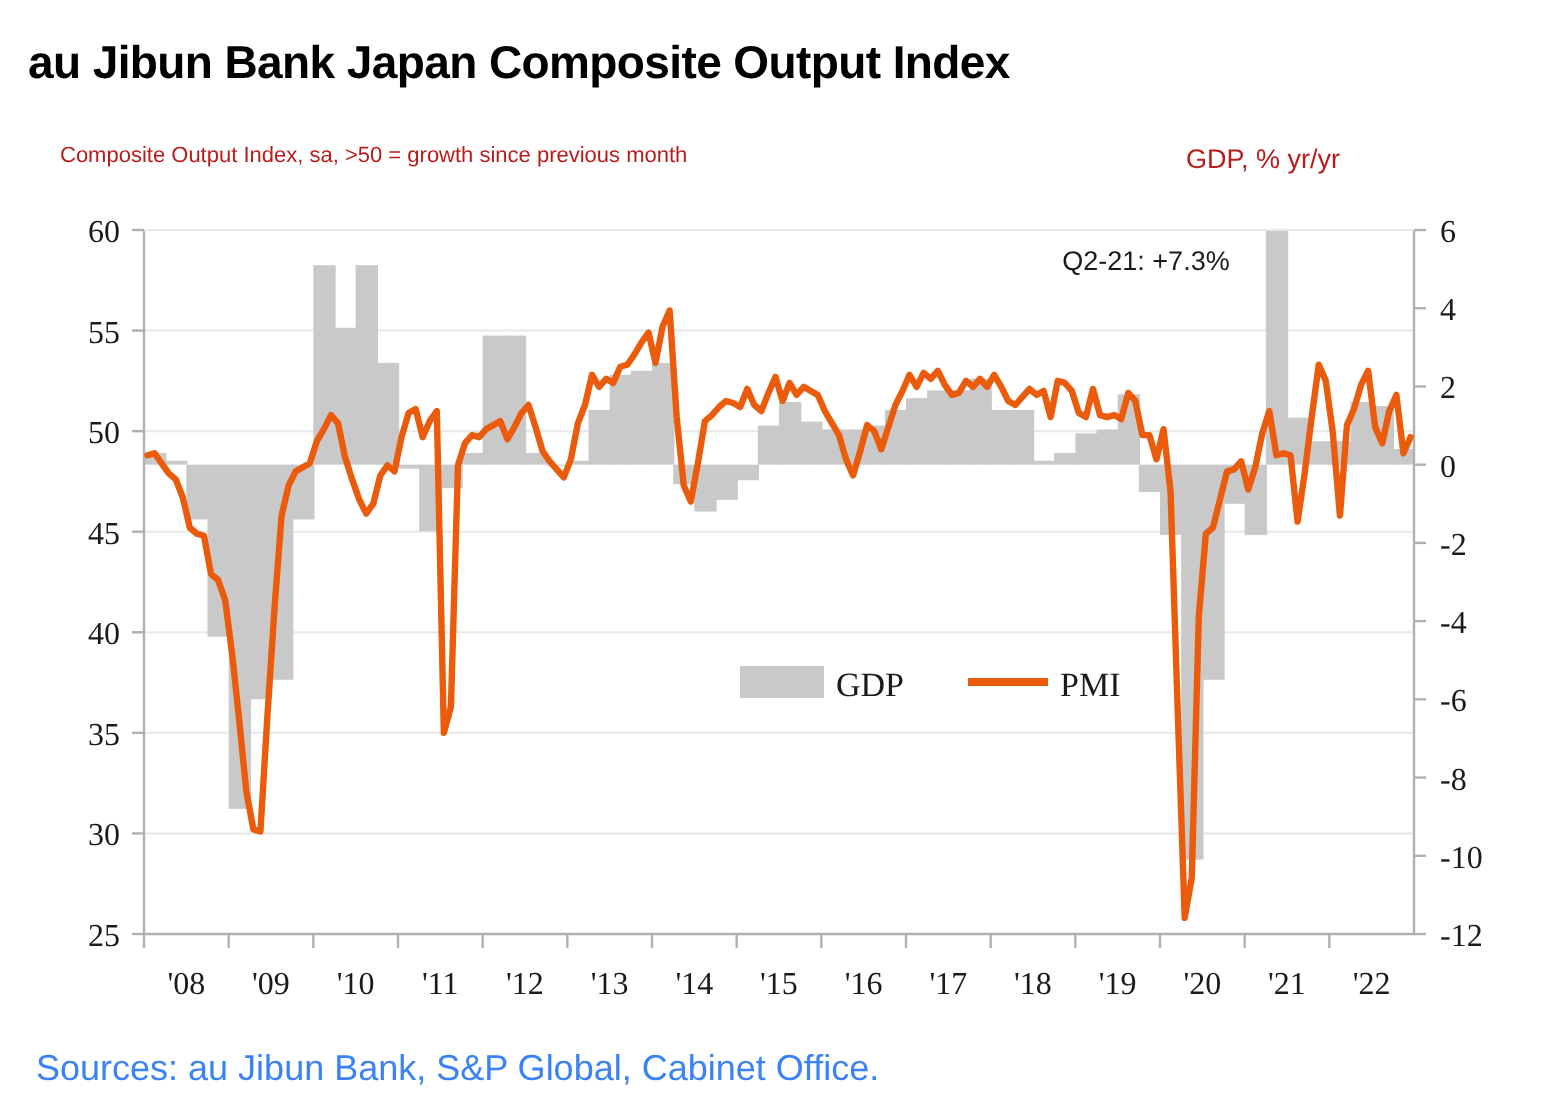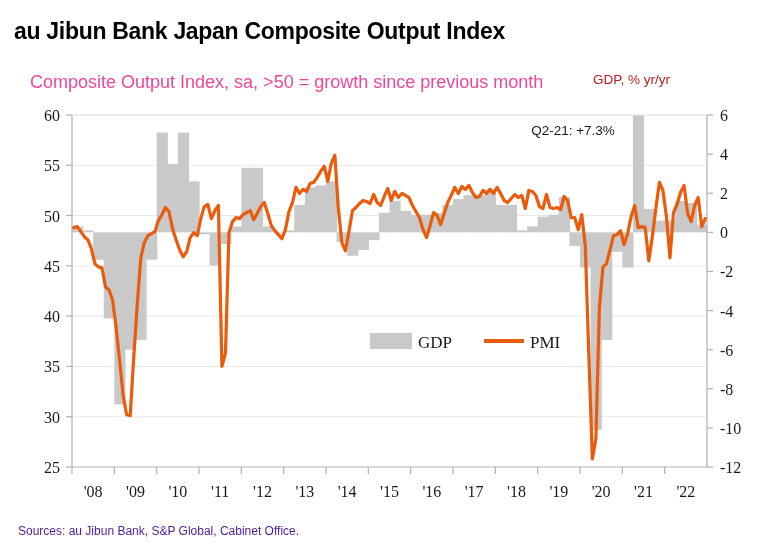--- a/index.html
+++ b/index.html
@@ -28,38 +28,38 @@
     font-size: 23px;
     font-weight: bold;
     letter-spacing: -0.3px;
     color: #000000;
     white-space: nowrap;
   }
   .subtitle-left {
     position: absolute;
     left: 30px;
     top: 72px;
-    font-size: 18px;
-    color: #ec4899;
+    font-size: 11px;
+    color: #b91c1c;
     white-space: nowrap;
   }
   .subtitle-right {
     position: absolute;
     right: 14px;
     top: 72px;
     font-size: 13.5px;
     color: #b91c1c;
     white-space: nowrap;
   }
   .sources {
     position: absolute;
     left: 18px;
     top: 524px;
-    font-size: 12px;
-    color: #4c1d95;
+    font-size: 18px;
+    color: #3b82f6;
     white-space: nowrap;
   }
   .plot-svg {
     position: absolute;
     left: 0;
     top: 0;
   }
   .ytick-label {
     font-size: 16px;
     fill: #1a1a1a;

